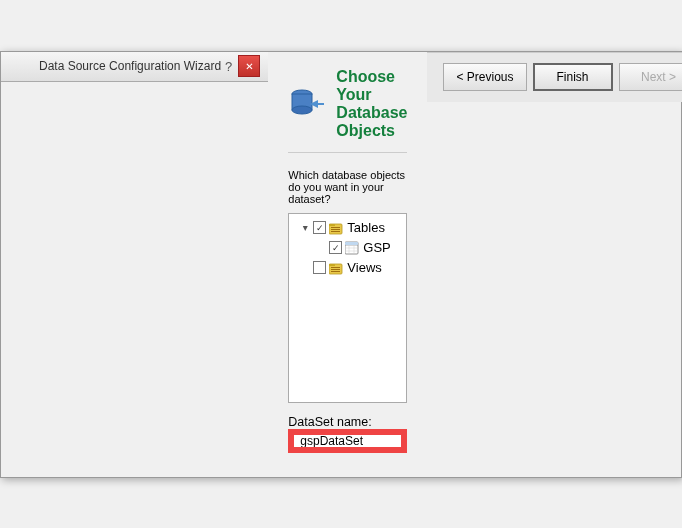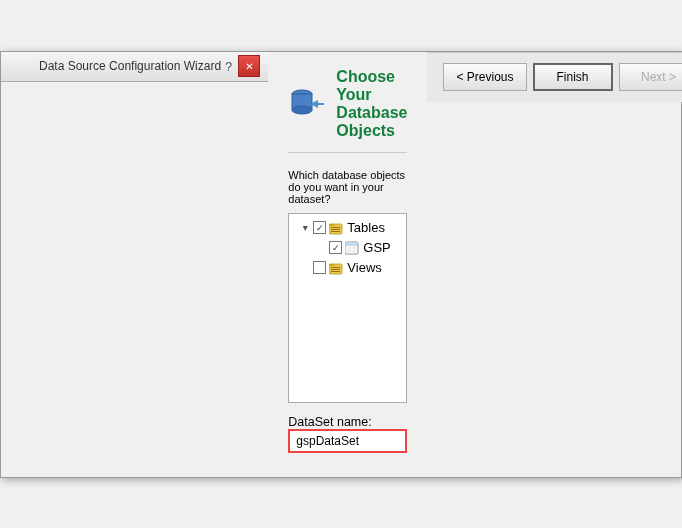--- a/index.html
+++ b/index.html
@@ -191,21 +191,21 @@
     }
 
     .dataset-label {
       font-size: 12.5px;
       color: #000;
     }
 
     .dataset-input {
       width: 100%;
       height: 24px;
-      border: 2px solid #ef4444;
+      border: 6px solid #ef4444;
       padding: 2px 6px;
       font-size: 12px;
       background: #fff;
       color: #000;
       outline: none;
     }
 
     .button-bar {
       height: 50px;
       background: #e8e8e8;

